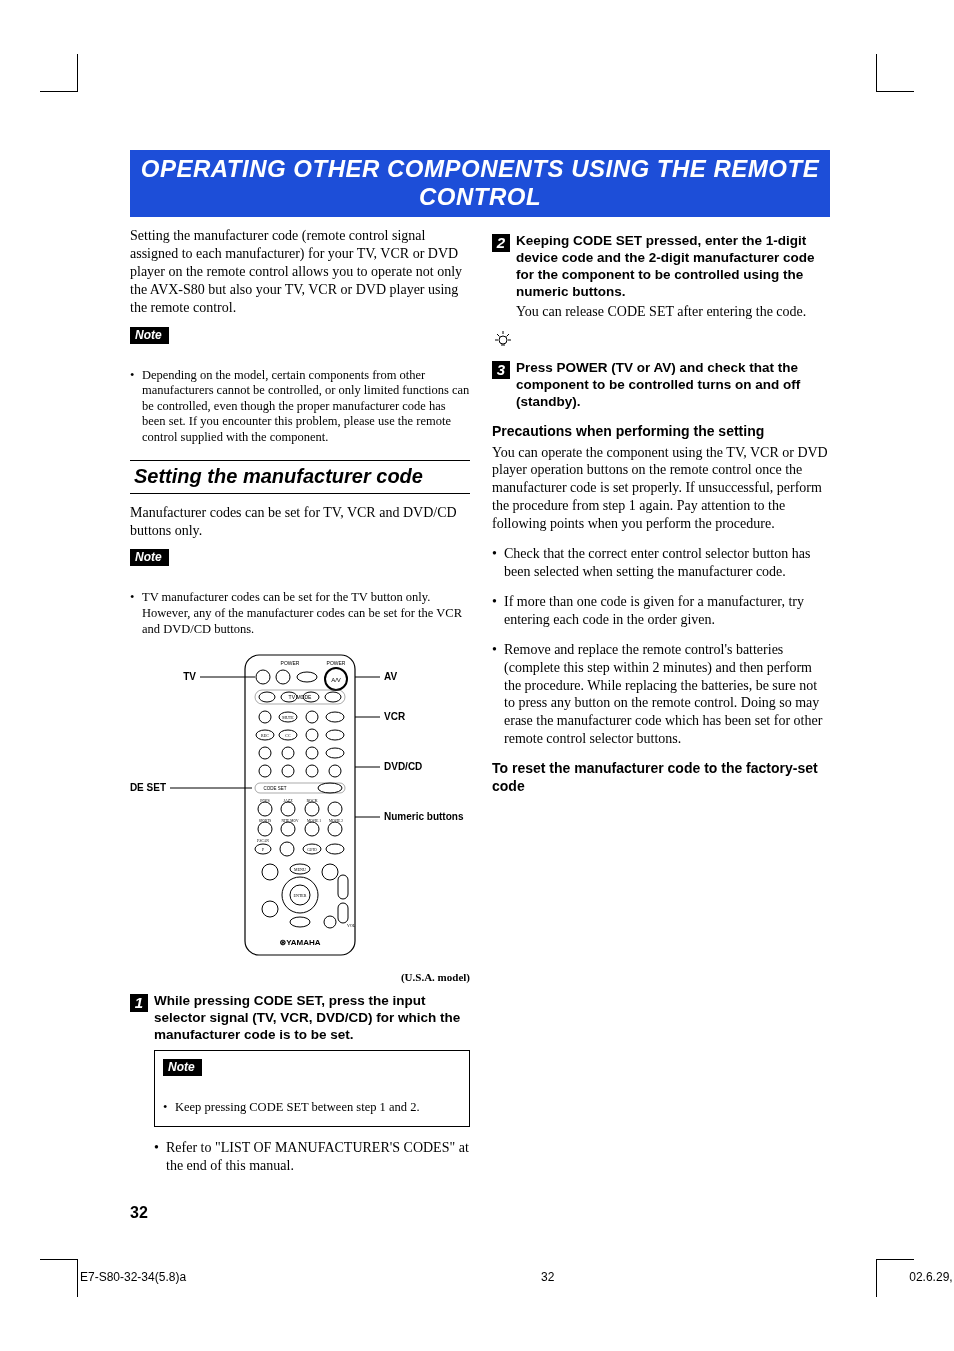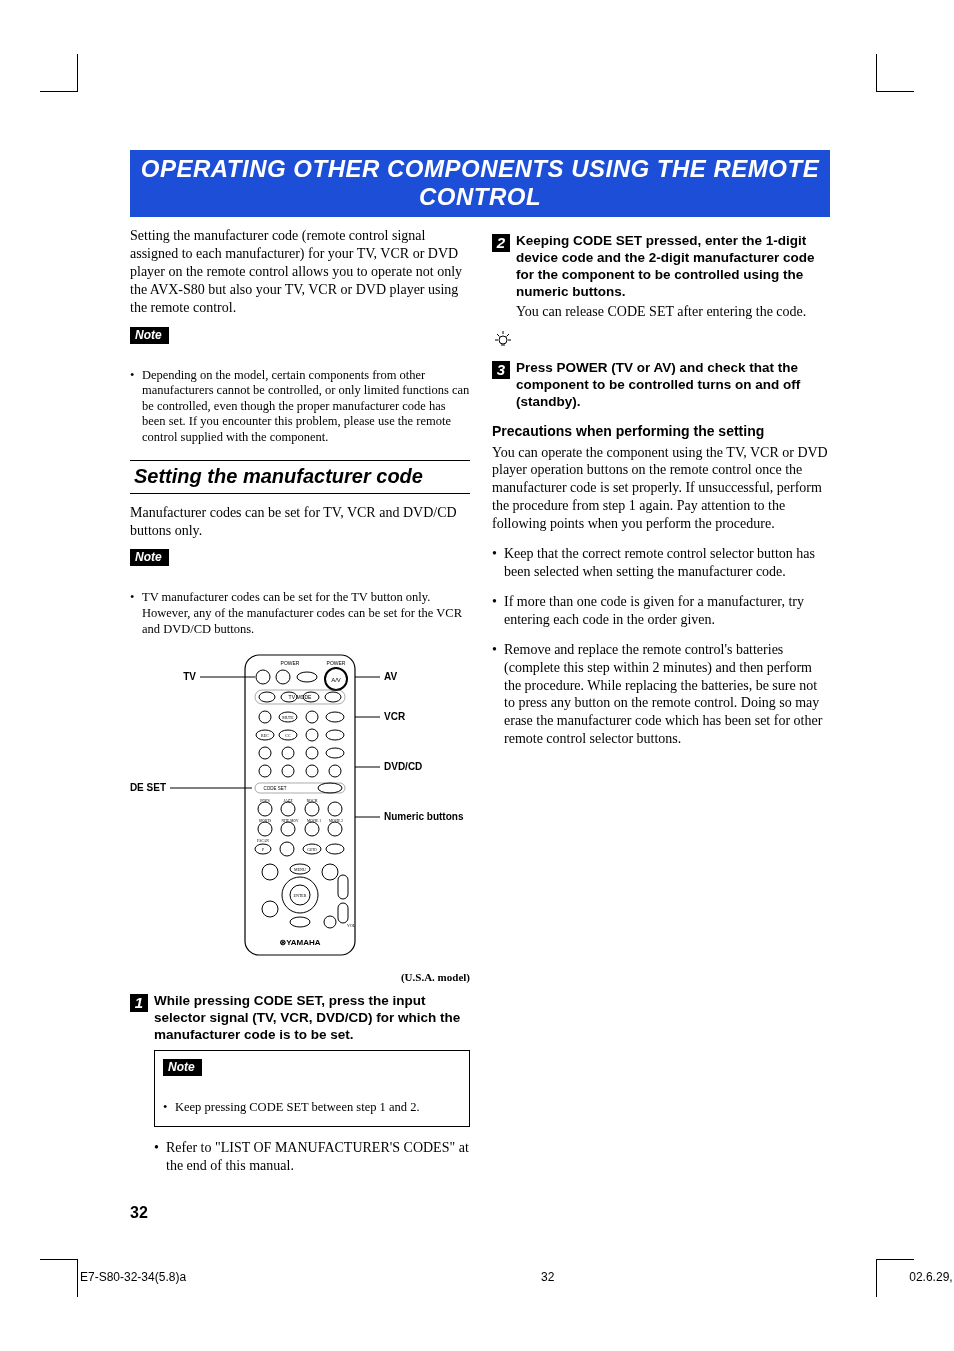--- a/index.html
+++ b/index.html
@@ -368,25 +368,26 @@
       </div>
 
       <div class="step">
         <div class="step-num">3</div>
         <div class="step-head">Press POWER (TV or AV) and check that the component to be controlled turns on and off (standby).</div>
       </div>
 
       <div class="subhead-bold">Precautions when performing the setting</div>
       <p class="body-text">You can operate the component using the TV, VCR or DVD player operation buttons on the remote control once the manufacturer code is set properly. If unsuccessful, perform the procedure from step 1 again. Pay attention to the following points when you perform the procedure.</p>
       <ul class="bullets body-text">
-        <li>Keep that the correct remote control selector button has been selected when setting the manufacturer code.</li>
+        <li>Check that the correct enter control selector button has been selected when setting the manufacturer code.</li>
         <li>If more than one code is given for a manufacturer, try entering each code in the order given.</li>
         <li>Remove and replace the remote control's batteries (complete this step within 2 minutes) and then perform the procedure. While replacing the batteries, be sure not to press any button on the remote control. Doing so may erase the manufacturer code which has been set for other remote control selector buttons.</li>
       </ul>
 
+      <div class="subhead-bold">To reset the manufacturer code to the factory-set code</div>
     </div>
   </div>
 </div>
 
 <div class="page-num">32</div>
 
 <div class="footer">
   <span>E7-S80-32-34(5.8)a</span>
   <span>32</span>
   <span>02.6.29, 4:34 AM</span>

